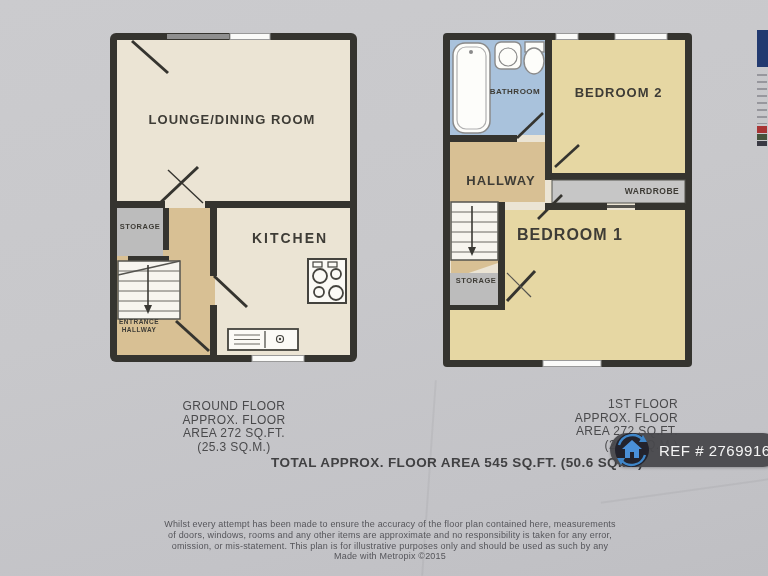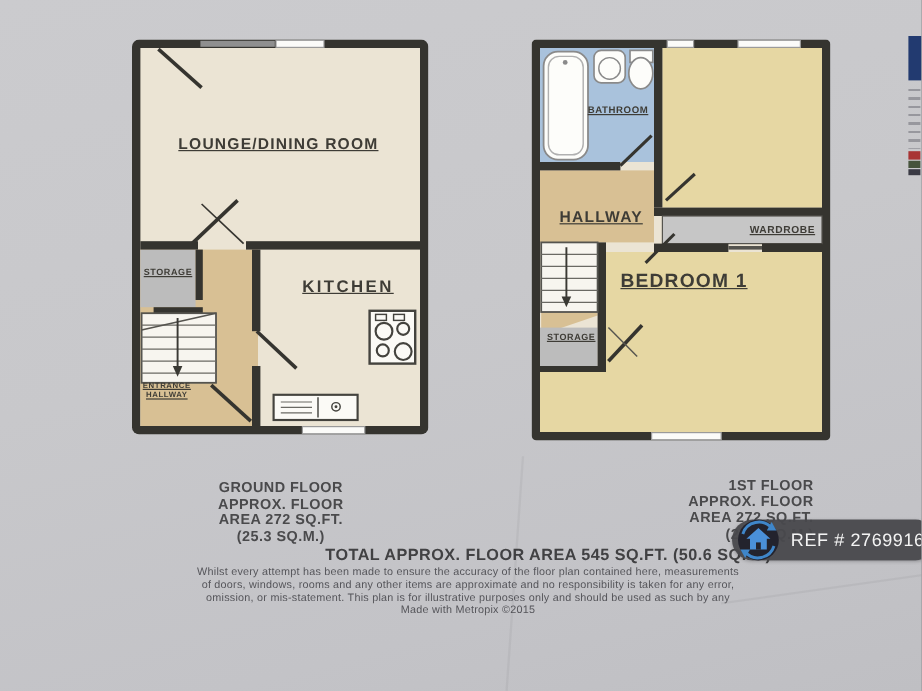--- a/index.html
+++ b/index.html
@@ -1,27 +1,27 @@
 <!DOCTYPE html>
 <html><head>
 <meta charset="utf-8">
 <style>
   html,body{margin:0;padding:0;background:#9a9a9e;}
   #page{position:relative;width:768px;height:576px;overflow:hidden;
         background:linear-gradient(165deg,#cbcbce 0%,#c8c8cb 45%,#c3c3c7 80%,#bfbfc3 100%);
         font-family:"Liberation Sans",sans-serif;}
   .plan{position:absolute;}
   .room-label{position:absolute;color:#3e3c36;text-align:center;letter-spacing:1px;
-              white-space:nowrap;font-weight:bold;text-decoration:underline;}
+              white-space:nowrap;font-weight:bold;}
   .caption{position:absolute;color:#4a4a4c;font-size:12px;line-height:13.5px;
-           text-align:center;letter-spacing:0.4px;font-weight:bold;}
+           text-align:center;letter-spacing:0.4px;font-weight:normal;}
   .total{position:absolute;color:#414143;font-size:13.5px;font-weight:bold;
          letter-spacing:0.4px;text-align:center;white-space:nowrap;}
   .disclaimer{position:absolute;color:#55555a;font-size:9px;line-height:10.8px;
-              text-align:center;letter-spacing:0.2px;}
+              text-align:center;letter-spacing:0.2px;margin-top:48px;}
   .badge{position:absolute;left:610px;top:433px;width:170px;height:34px;
          background:rgba(72,72,76,0.95);border-radius:17px;display:flex;
          align-items:center;box-shadow:0 1px 3px rgba(0,0,0,0.25);}
   .badge-text{color:#f4f4f4;font-size:15px;letter-spacing:0.5px;margin-left:8px;white-space:nowrap;}
   .edge{position:absolute;}
   .crease{position:absolute;background:rgba(0,0,0,0.045);}
 </style>
 </head>
 <body>
 
@@ -150,20 +150,21 @@
         <line x1="8" y1="179" x2="55" y2="179" stroke="#6a6963" stroke-width="1"></line>
         <line x1="8" y1="189" x2="55" y2="189" stroke="#6a6963" stroke-width="1"></line>
         <line x1="8" y1="199" x2="55" y2="199" stroke="#6a6963" stroke-width="1"></line>
         <line x1="8" y1="209" x2="55" y2="209" stroke="#6a6963" stroke-width="1"></line>
         <line x1="8" y1="219" x2="55" y2="219" stroke="#6a6963" stroke-width="1"></line>
         <line x1="29" y1="173" x2="29" y2="220" stroke="#3a3934" stroke-width="1.6"></line>
         <polygon points="25,214 33,214 29,223" fill="#3a3934"></polygon>
       </g>
     </svg>
     <div class="room-label" style="left:40px;top:54px;width:64px;font-size:8px;letter-spacing:0.5px;">BATHROOM</div>
+    <div class="room-label" style="left:109px;top:52px;width:133px;font-size:13px;">BEDROOM 2</div>
     <div class="room-label" style="left:10px;top:140px;width:96px;font-size:13px;">HALLWAY</div>
     <div class="room-label" style="left:159px;top:153px;width:100px;font-size:8.5px;letter-spacing:0.5px;">WARDROBE</div>
     <div class="room-label" style="left:3px;top:243px;width:60px;font-size:7.5px;letter-spacing:0.5px;">STORAGE</div>
     <div class="room-label" style="left:47px;top:193px;width:160px;font-size:16px;">BEDROOM 1</div>
   </div>
 
   <div class="caption" style="left:134px;top:400px;width:200px;">
     <div>GROUND FLOOR</div>
     <div>APPROX. FLOOR</div>
     <div>AREA 272 SQ.FT.</div>

